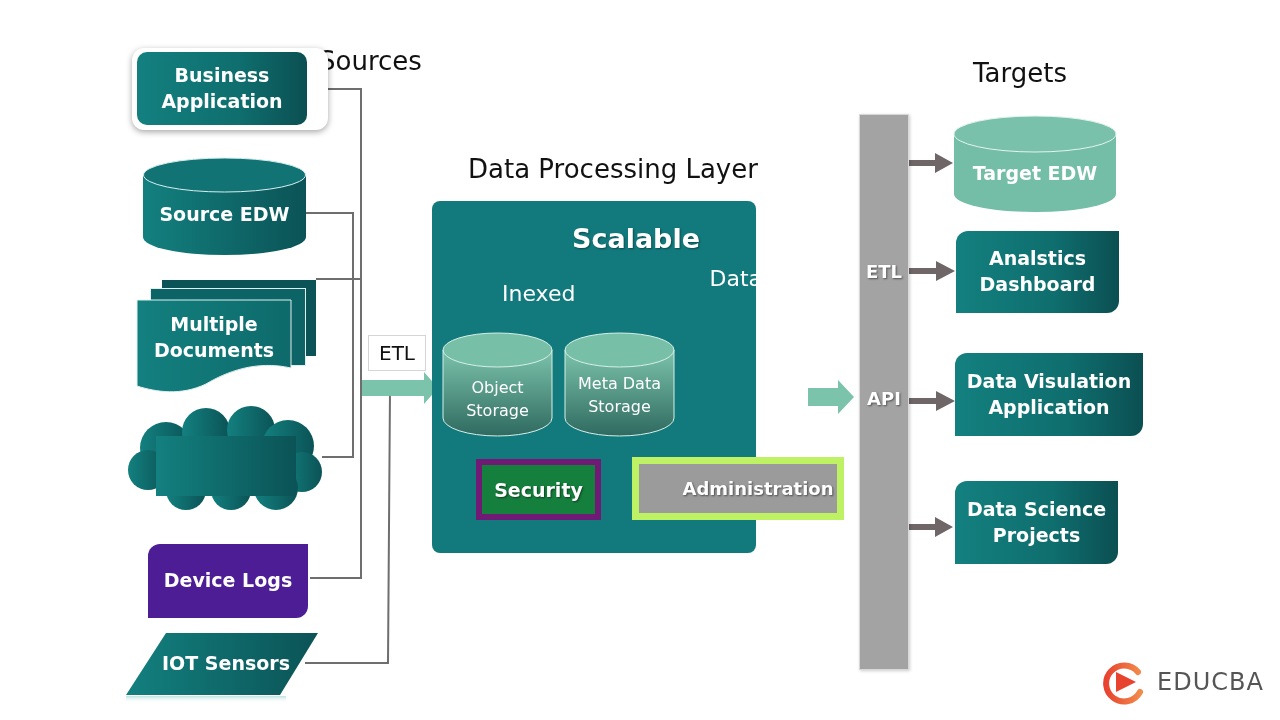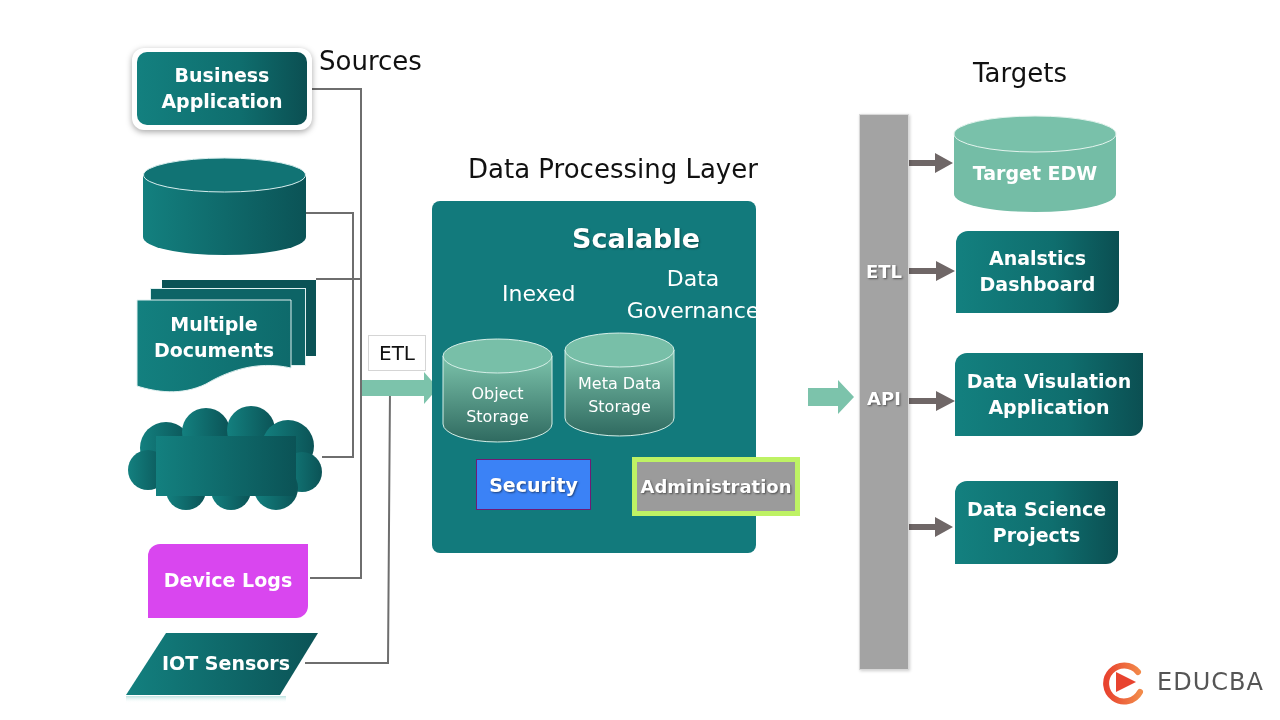--- a/index.html
+++ b/index.html
@@ -31,38 +31,39 @@
   <polygon fill="#6f6767" points="906,160 935,160 935,153 953,163 935,173 935,166 906,166"></polygon>
   <polygon fill="#6f6767" points="909,268 936,268 936,261 955,271 936,281 936,274 909,274"></polygon>
   <polygon fill="#6f6767" points="909,398 936,398 936,391 955,401 936,411 936,404 909,404"></polygon>
   <polygon fill="#6f6767" points="906,524 935,524 935,517 953,527 935,537 935,530 906,530"></polygon>
 </svg>
 
 <div class="abs heading" style="left:319px;top:46px;">Sources</div>
 <div class="abs heading" style="left:468px;top:154px;">Data Processing Layer</div>
 <div class="abs heading" style="left:973px;top:58px;">Targets</div>
 
-<div class="abs" style="left:132px;top:48px;width:180px;height:82px;border-radius:12px;background:#fff;box-shadow:0 2px 6px rgba(0,0,0,0.35);">
+<div class="abs" style="left:132px;top:48px;width:180px;height:82px;border-radius:12px;background:#fff;box-shadow:0 2px 6px rgba(0,0,0,0.35);padding-left:16px;">
   <div class="abs teal-grad wtxt" style="left:5px;top:4px;width:170px;height:73px;border-radius:10px;font-size:19px;flex-direction:column;">
     <span>Business</span>
     <span>Application</span>
   </div>
 </div>
 
 <div class="abs" style="left:143px;top:157px;width:163px;height:100px;">
   <svg width="163" height="100">
     <defs>
       <linearGradient id="cylA" x1="0" x2="1">
           <stop offset="0" stop-color="#13807f"></stop>
           <stop offset="1" stop-color="#0b5356"></stop>
         </linearGradient>
     </defs>
     <path d="M0,18 L0,80 A81,18 0 0 0 163,80 L163,18 Z" fill="url(#cylA)"></path>
     <ellipse cx="81.5" cy="18" rx="81" ry="17" fill="#117374" stroke="#d8eeee" stroke-width="1"></ellipse>
   </svg>
+  <div class="abs wtxt" style="left:0;top:38px;width:163px;height:40px;font-size:19px;">Source EDW</div>
 </div>
 
 <div class="abs" style="left:136px;top:280px;width:182px;height:115px;">
   <div class="abs" style="left:26px;top:0;width:154px;height:76px;background:#0b5356;"></div>
   <div class="abs" style="left:14px;top:8px;width:154px;height:76px;background:#0d6466;border:1px solid #e0f0f0;"></div>
   <svg width="182" height="115" style="left:0;top:0;">
     <defs>
       <linearGradient id="docG" x1="0" x2="1">
           <stop offset="0" stop-color="#13807f"></stop>
           <stop offset="1" stop-color="#0e6a6b"></stop>
@@ -92,21 +93,21 @@
       <circle cx="176" cy="66" r="20"></circle>
       <circle cx="150" cy="82" r="22"></circle>
       <circle cx="105" cy="84" r="20"></circle>
       <circle cx="60" cy="84" r="20"></circle>
       <circle cx="22" cy="64" r="20"></circle>
       <rect x="30" y="30" width="140" height="60"></rect>
     </g>
   </svg>
 </div>
 
-<div class="abs teal-grad wtxt" style="left:148px;top:544px;width:160px;height:74px;border-radius:12px 0 12px 0;background:#d946ef;font-size:19px;">
+<div class="abs teal-grad wtxt" style="left:148px;top:544px;width:160px;height:74px;border-radius:12px 0 12px 0;background:#4c1d95;font-size:19px;">
   <span>Device Logs</span>
 </div>
 
 <div class="abs" style="left:126px;top:633px;width:192px;height:70px;">
   <svg width="192" height="70">
     <defs>
       <linearGradient id="parG" x1="0" x2="1">
           <stop offset="0" stop-color="#13807f"></stop>
           <stop offset="1" stop-color="#0b5356"></stop>
         </linearGradient>
@@ -119,26 +120,25 @@
     <rect x="0" y="63" width="160" height="7" fill="url(#refG)"></rect>
   </svg>
   <div class="abs wtxt" style="left:20px;top:0;width:160px;height:62px;font-size:19px;">IOT Sensors</div>
 </div>
 
 <div class="abs" style="left:368px;top:335px;width:56px;height:34px;border:1px solid #d5d5d5;background:#fff;display:flex;align-items:center;justify-content:center;font-size:20px;color:#111;font-family:'DejaVu Sans',sans-serif;">ETL</div>
 
 <div class="abs" style="left:432px;top:201px;width:324px;height:352px;border-radius:8px;background:#127a7c;">
   <div class="abs" style="left:0;top:22px;width:408px;text-align:center;color:#fff;font-weight:bold;font-size:27px;font-family:'DejaVu Sans',sans-serif;text-shadow:1px 1px 2px rgba(0,0,0,0.4);">Scalable</div>
   <div class="abs" style="left:70px;top:80px;color:#fff;font-size:22px;font-family:'DejaVu Sans',sans-serif;">Inexed</div>
-  <div class="abs" style="left:192px;top:62px;width:138px;text-align:center;color:#fff;font-size:22px;line-height:32px;font-family:'DejaVu Sans',sans-serif;">
+  <div class="abs" style="left:192px;top:62px;width:138px;text-align:right;color:#fff;font-size:22px;line-height:32px;font-family:'DejaVu Sans',sans-serif;">
     <div>Data</div>
-    <div>Governance</div>
-  </div>
-
-  <div class="abs" style="left:10px;top:137px;width:111px;height:106px;">
+  </div>
+
+  <div class="abs" style="left:10px;top:131px;width:111px;height:106px;">
     <svg width="111" height="106">
       <defs>
         <linearGradient id="stG" x1="0" x2="0" y1="0" y2="1">
             <stop offset="0" stop-color="#7cc3ab"></stop>
             <stop offset="1" stop-color="#2f6a60"></stop>
           </linearGradient>
       </defs>
       <path d="M1,18 L1,86 A54.5,18 0 0 0 110,86 L110,18 Z" fill="url(#stG)" stroke="#d6efe8" stroke-width="1"></path>
       <ellipse cx="55.5" cy="18" rx="54.5" ry="17" fill="#78bfa8" stroke="#d6efe8" stroke-width="1"></ellipse>
     </svg>
@@ -153,22 +153,22 @@
       <path d="M1,18 L1,86 A54.5,18 0 0 0 110,86 L110,18 Z" fill="url(#stG)" stroke="#d6efe8" stroke-width="1"></path>
       <ellipse cx="55.5" cy="18" rx="54.5" ry="17" fill="#78bfa8" stroke="#d6efe8" stroke-width="1"></ellipse>
     </svg>
     <div class="abs" style="left:0;top:40px;width:111px;text-align:center;color:#fff;font-size:16px;line-height:23px;font-family:'DejaVu Sans',sans-serif;">
       <div>Meta Data</div>
       <div>Storage</div>
     </div>
   </div>
 
 
-  <div class="abs" style="left:44px;top:258px;width:113px;height:49px;background:#3b82f6;border:1px solid #701a75;display:flex;align-items:center;justify-content:center;color:#fff;font-weight:bold;font-size:19px;font-family:'DejaVu Sans',sans-serif;text-shadow:1px 1px 2px rgba(0,0,0,0.5);">Security</div>
-  <div class="abs" style="left:200px;top:256px;width:158px;height:49px;background:#9b9b9b;border:5px solid #bef264;display:flex;align-items:center;justify-content:center;color:#fff;font-weight:bold;font-size:18px;font-family:'DejaVu Sans',sans-serif;text-shadow:1px 1px 2px rgba(0,0,0,0.5);">Administration</div>
+  <div class="abs" style="left:44px;top:258px;width:113px;height:49px;background:#15803d;border:6px solid #701a75;display:flex;align-items:center;justify-content:center;color:#fff;font-weight:bold;font-size:19px;font-family:'DejaVu Sans',sans-serif;text-shadow:1px 1px 2px rgba(0,0,0,0.5);">Security</div>
+  <div class="abs" style="left:200px;top:256px;width:158px;height:49px;background:#9b9b9b;border:7px solid #bef264;display:flex;align-items:center;justify-content:center;color:#fff;font-weight:bold;font-size:18px;font-family:'DejaVu Sans',sans-serif;text-shadow:1px 1px 2px rgba(0,0,0,0.5);padding-left:40px;">Administration</div>
 </div>
 
 <div class="abs" style="left:859px;top:114px;width:48px;height:554px;background:#a3a3a3;border:1px solid #d8d8d8;box-shadow:1px 1px 3px rgba(0,0,0,0.2);">
   <div class="abs" style="left:0;top:146px;width:48px;text-align:center;color:#fff;font-weight:bold;font-size:18px;font-family:'DejaVu Sans',sans-serif;text-shadow:1px 1px 2px rgba(0,0,0,0.5);">ETL</div>
   <div class="abs" style="left:0;top:273px;width:48px;text-align:center;color:#fff;font-weight:bold;font-size:18px;font-family:'DejaVu Sans',sans-serif;text-shadow:1px 1px 2px rgba(0,0,0,0.5);">API</div>
 </div>
 
 <div class="abs" style="left:953px;top:114px;width:164px;height:100px;">
   <svg width="164" height="100">
     <path d="M1,20 L1,80 A81,18 0 0 0 163,80 L163,20 Z" fill="#74bda6"></path>

